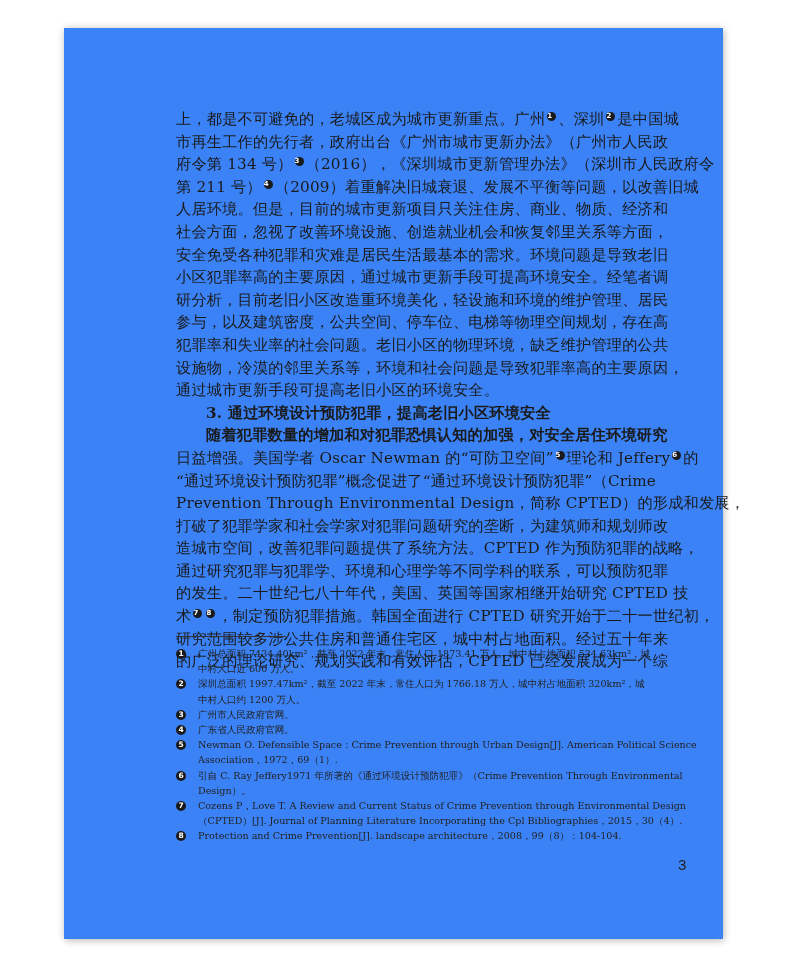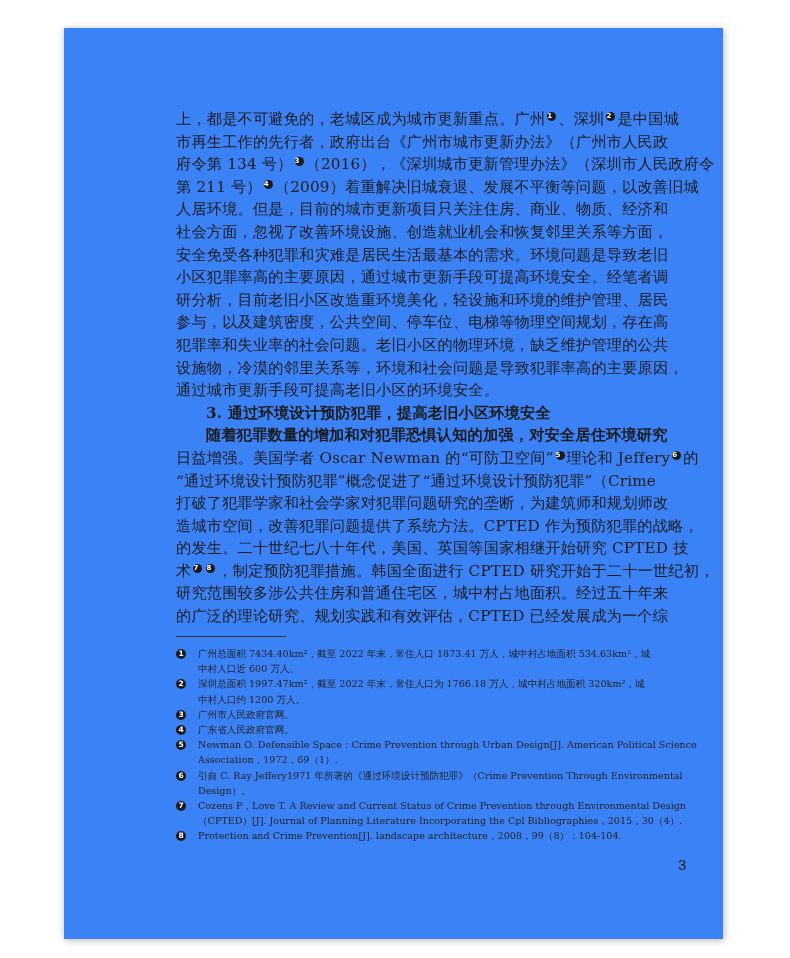--- a/index.html
+++ b/index.html
@@ -62,22 +62,24 @@
       <span class="line"><span>小区犯罪率高的主要原因，通过城市更新手段可提高环境安全。经笔者调</span></span>
       <span class="line"><span>研分析，目前老旧小区改造重环境美化，轻设施和环境的维护管理、居民</span></span>
       <span class="line"><span>参与，以及建筑密度，公共空间、停车位、电梯等物理空间规划，存在高</span></span>
       <span class="line"><span>犯罪率和失业率的社会问题。老旧小区的物理环境，缺乏维护管理的公共</span></span>
       <span class="line"><span>设施物，冷漠的邻里关系等，环境和社会问题是导致犯罪率高的主要原因，</span></span>
       <span class="line last"><span>通过城市更新手段可提高老旧小区的环境安全。</span></span>
       <span class="line indent"><span>3. 通过环境设计预防犯罪，提高老旧小区环境安全</span></span>
       <span class="line indent just"><span>随着犯罪数量的增加和对犯罪恐惧认知的加强，对安全居住环境研究</span></span>
       <span class="line"><span>日益增强。美国学者 Oscar Newman 的“可防卫空间”</span><span class="fn-mark">5</span><span>理论和 Jeffery</span><span class="fn-mark">6</span><span>的</span></span>
       <span class="line"><span>“通过环境设计预防犯罪”概念促进了“通过环境设计预防犯罪”（Crime</span></span>
+      <span class="line"><span>Prevention Through Environmental Design，简称 CPTED）的形成和发展，</span></span>
       <span class="line"><span>打破了犯罪学家和社会学家对犯罪问题研究的垄断，为建筑师和规划师改</span></span>
       <span class="line"><span>造城市空间，改善犯罪问题提供了系统方法。CPTED 作为预防犯罪的战略，</span></span>
+      <span class="line"><span>通过研究犯罪与犯罪学、环境和心理学等不同学科的联系，可以预防犯罪</span></span>
       <span class="line"><span>的发生。二十世纪七八十年代，美国、英国等国家相继开始研究 CPTED 技</span></span>
       <span class="line"><span>术</span><span class="fn-mark">7</span><span class="fn-mark">8</span><span>，制定预防犯罪措施。韩国全面进行 CPTED 研究开始于二十一世纪初，</span></span>
       <span class="line"><span>研究范围较多涉公共住房和普通住宅区，城中村占地面积。经过五十年来</span></span>
       <span class="line"><span>的广泛的理论研究、规划实践和有效评估，CPTED 已经发展成为一个综</span></span>
     </div>
   <div class="rule"></div>
   <div class="footnotes" id="footnotes">
       <div class="fn">
         <span class="num">1</span>
         <span class="fl">广州总面积 7434.40km²，截至 2022 年末，常住人口 1873.41 万人，城中村占地面积 534.63km²，城</span>

